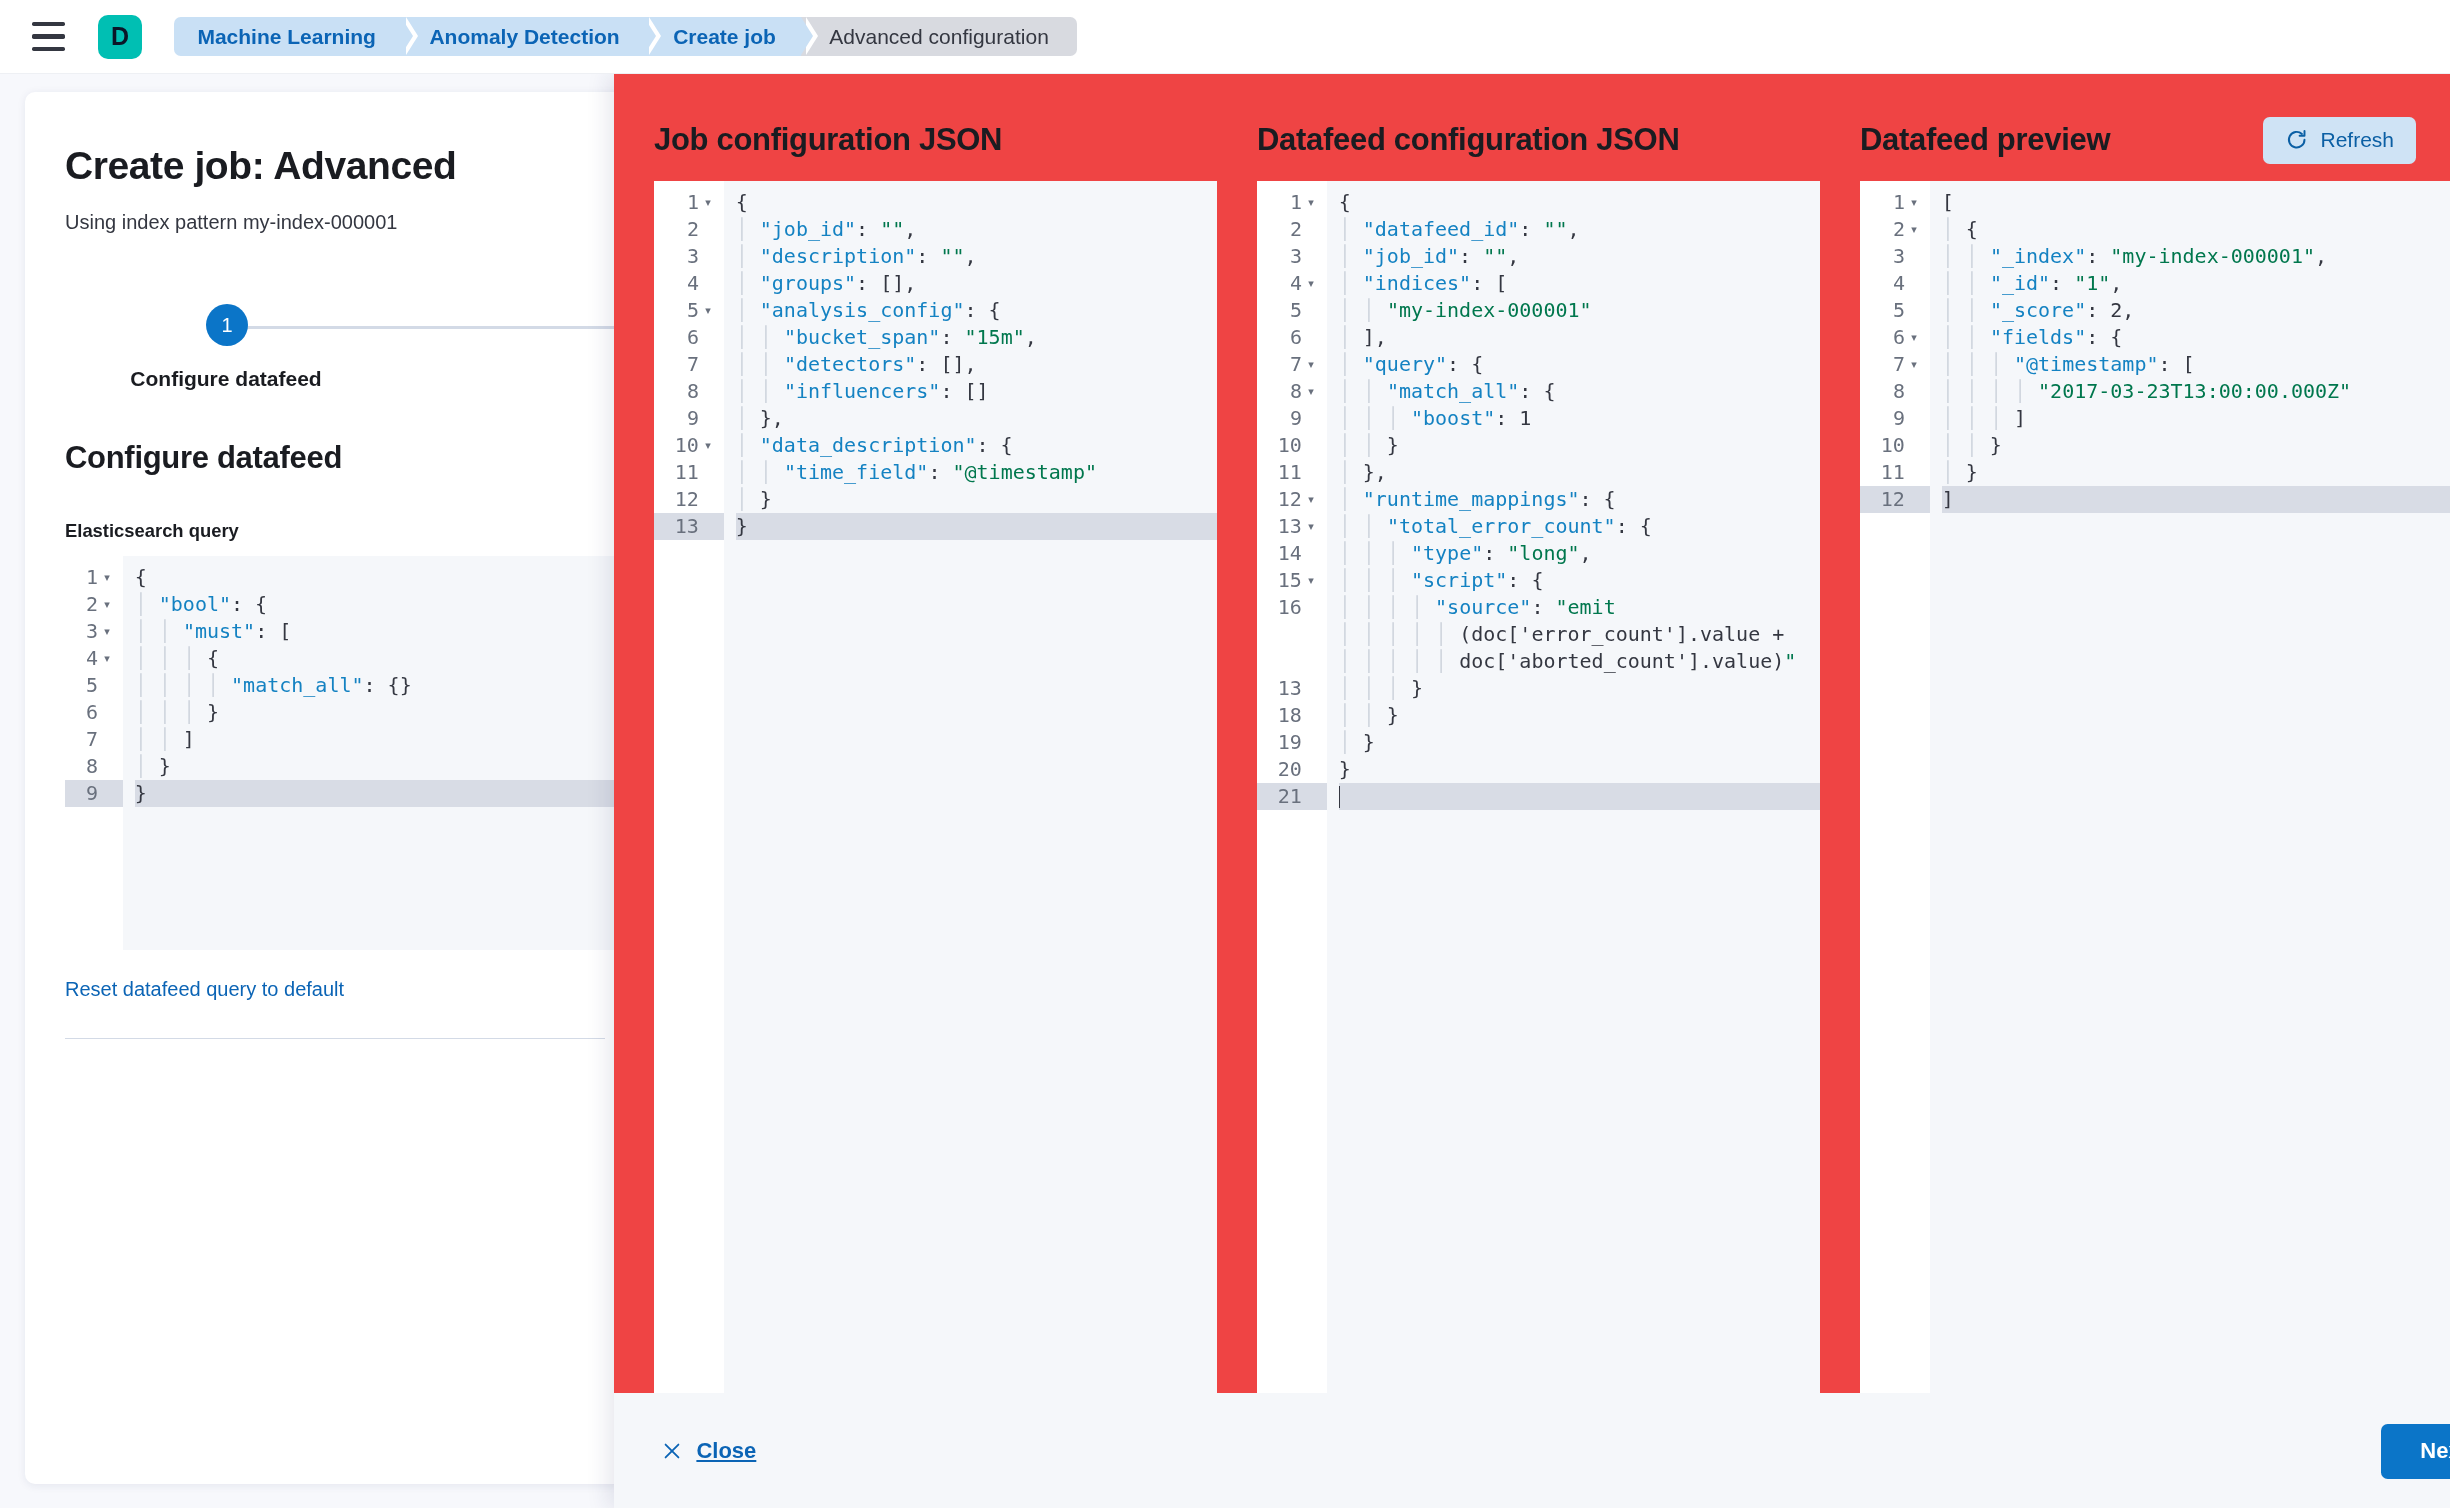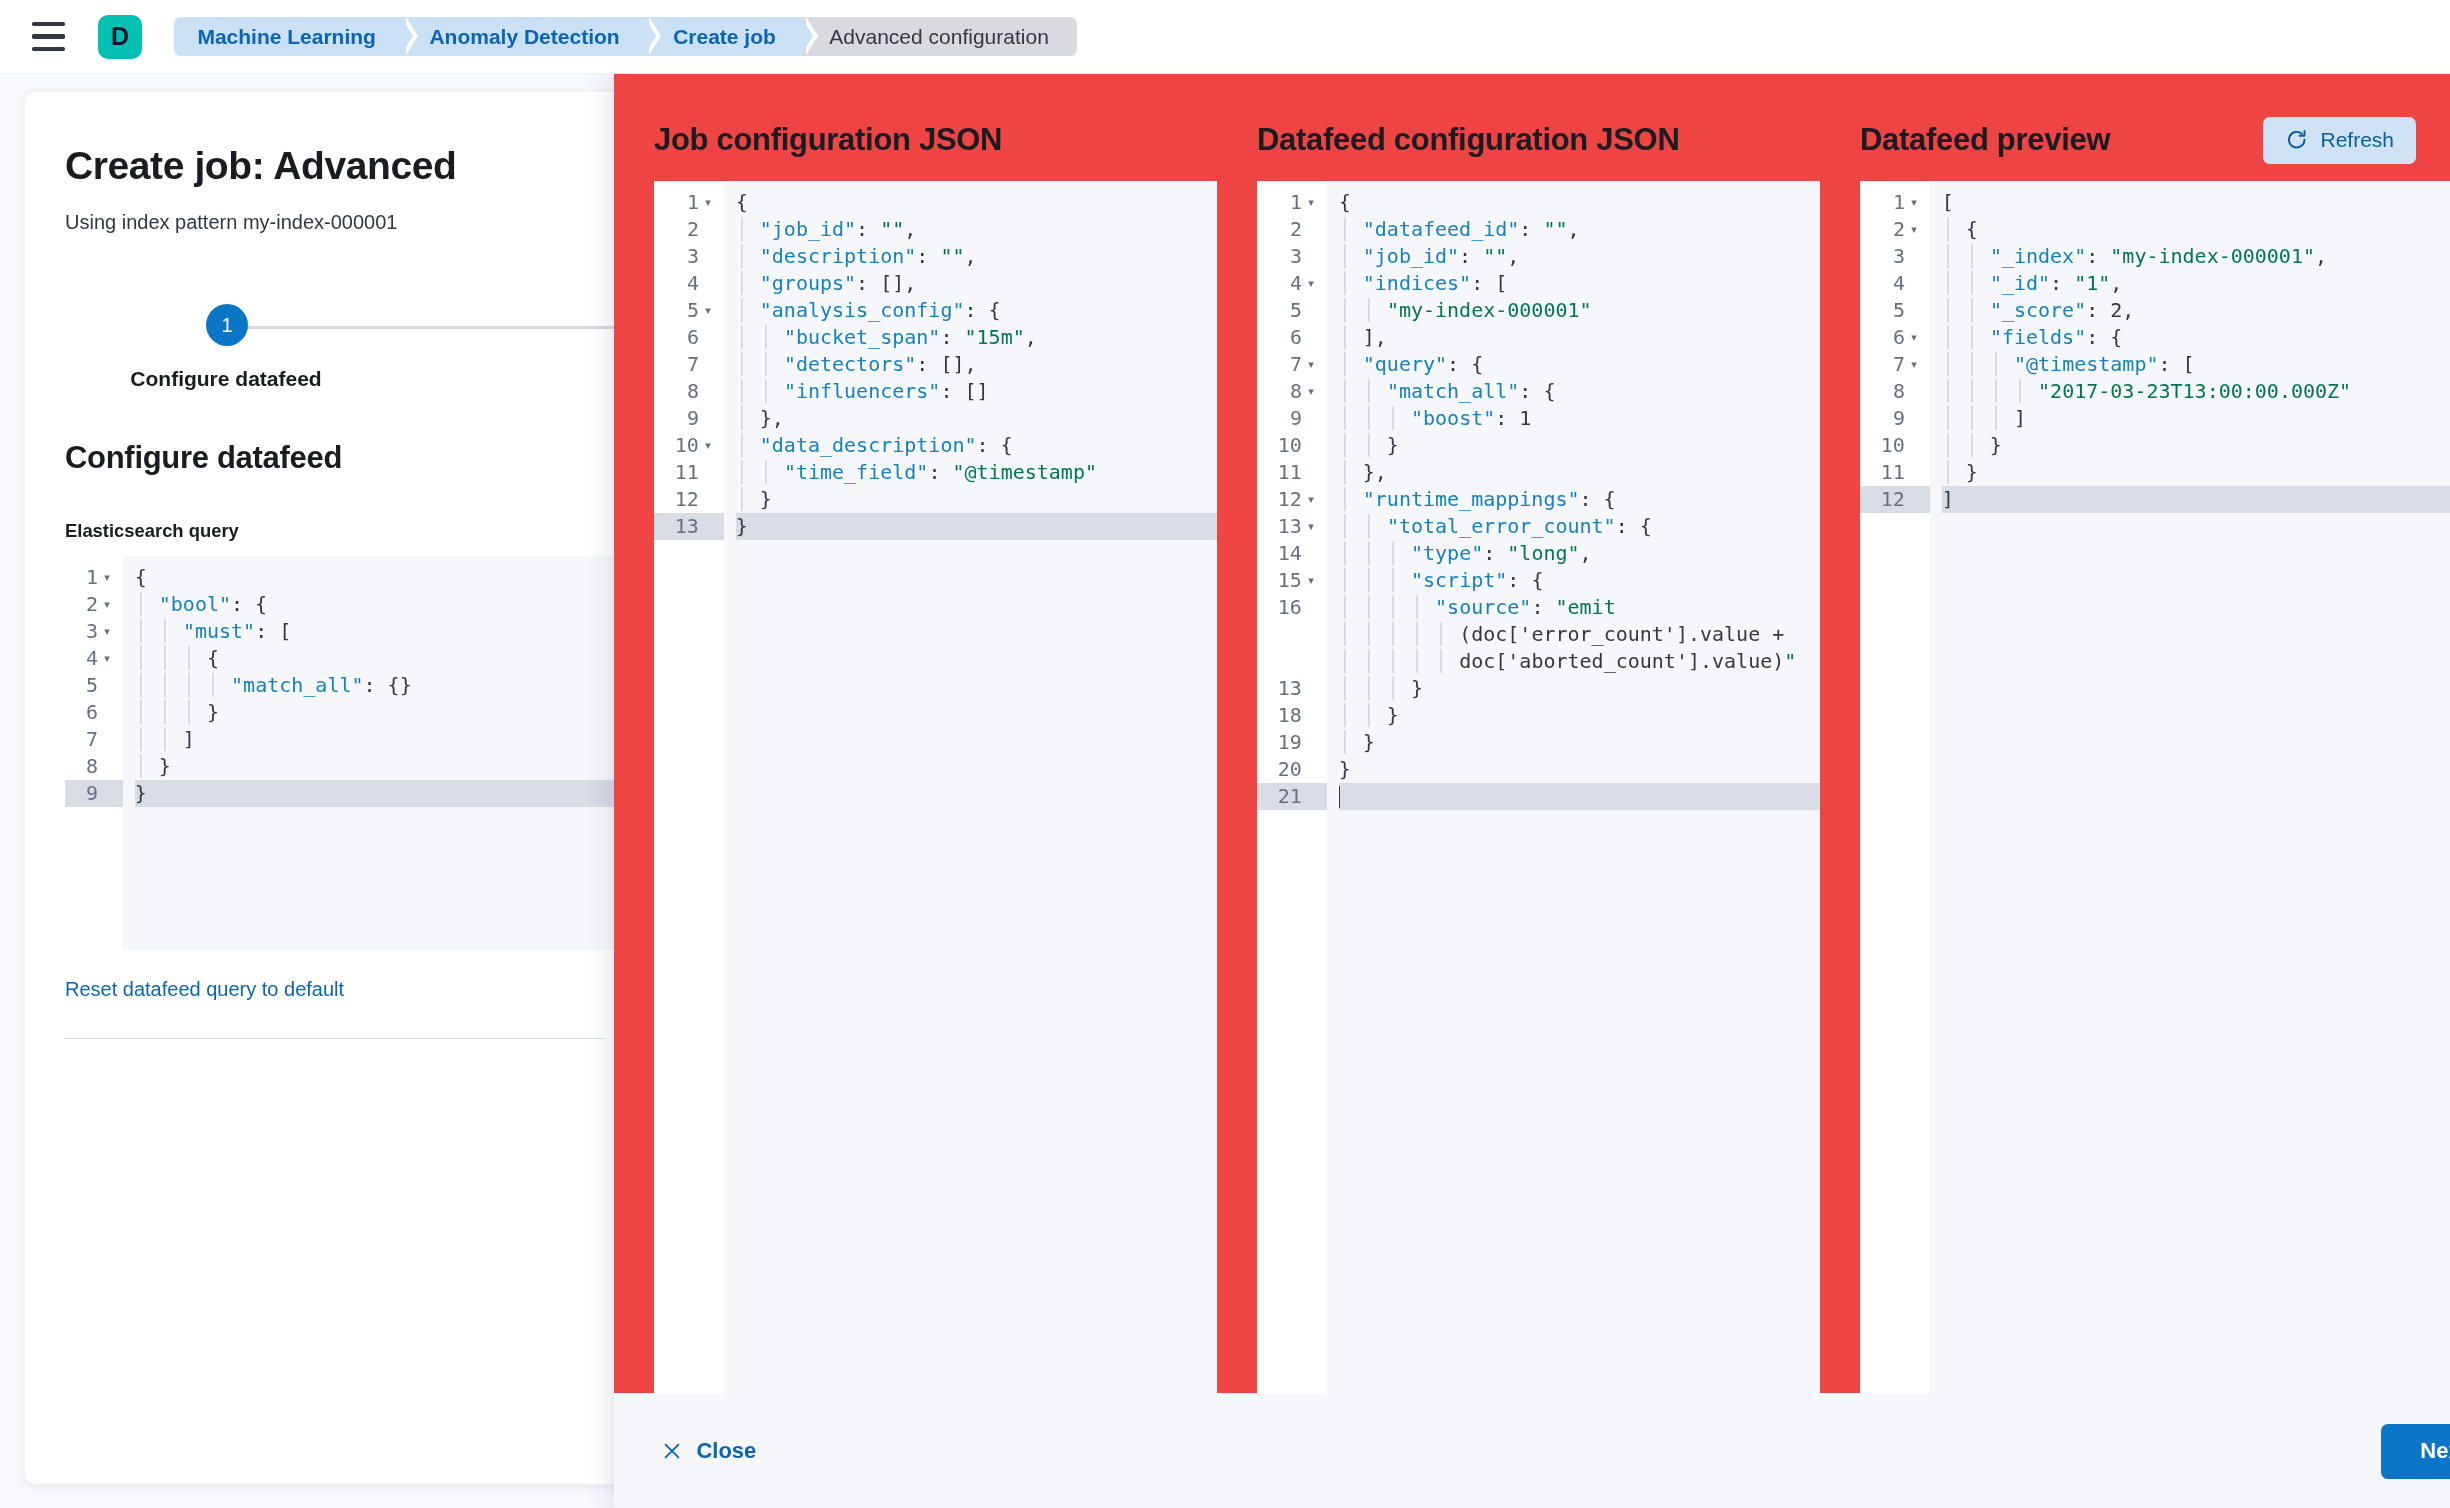--- a/index.html
+++ b/index.html
@@ -183,21 +183,21 @@
 
   .flyout-foot {
     flex: 0 0 auto; height: 116px;
     background: #f5f7fa;
     display: flex; align-items: center; justify-content: space-between;
     padding: 0 47px 0 47px;
   }
   .close-btn {
     background: transparent; border: none; color: #0b64b5;
     font-size: 22px; font-weight: bold; font-family: "Liberation Sans", sans-serif;
-    display: inline-flex; align-items: center; gap: 13.4px; cursor: pointer;
+    display: inline-flex; align-items: center; gap: 13.4px; cursor: pointer; text-decoration: underline;
   }
   .save-btn {
     background: #0b75c8; color:#fff; border:none; border-radius: 6.7px;
     height: 55px; padding: 0 39px; font-size: 22px; font-weight: bold;
     font-family: "Liberation Sans", sans-serif; cursor: pointer;
   }
   .ico { display:inline-block; vertical-align: middle; }
 </style>
 </head>
 <body>

